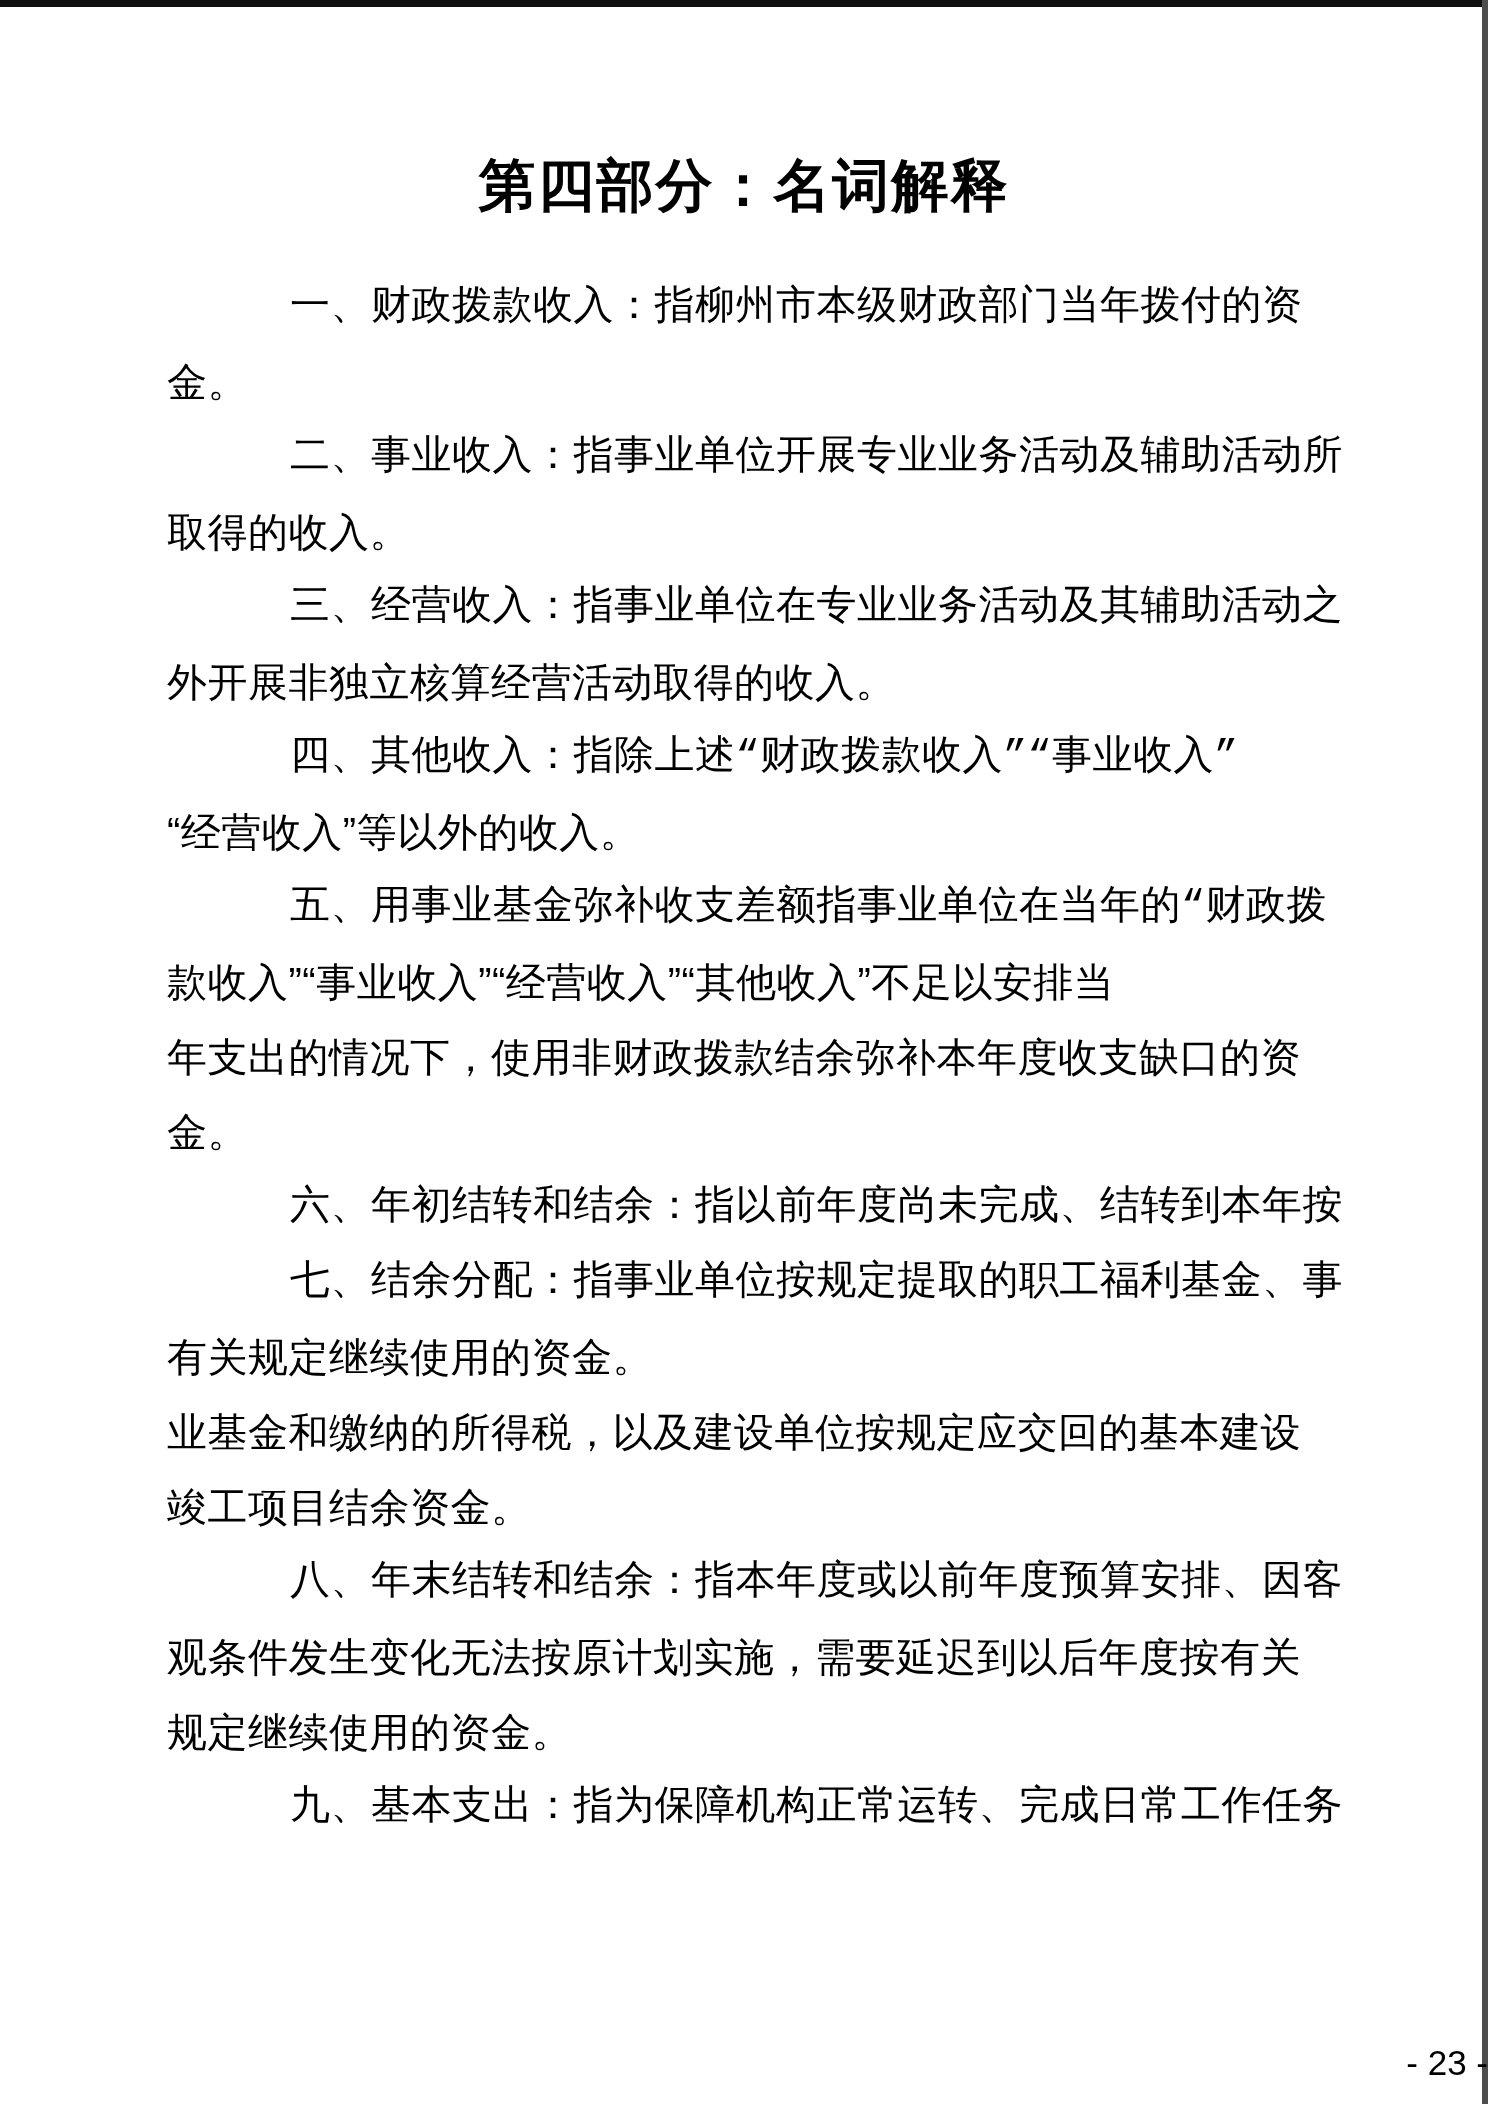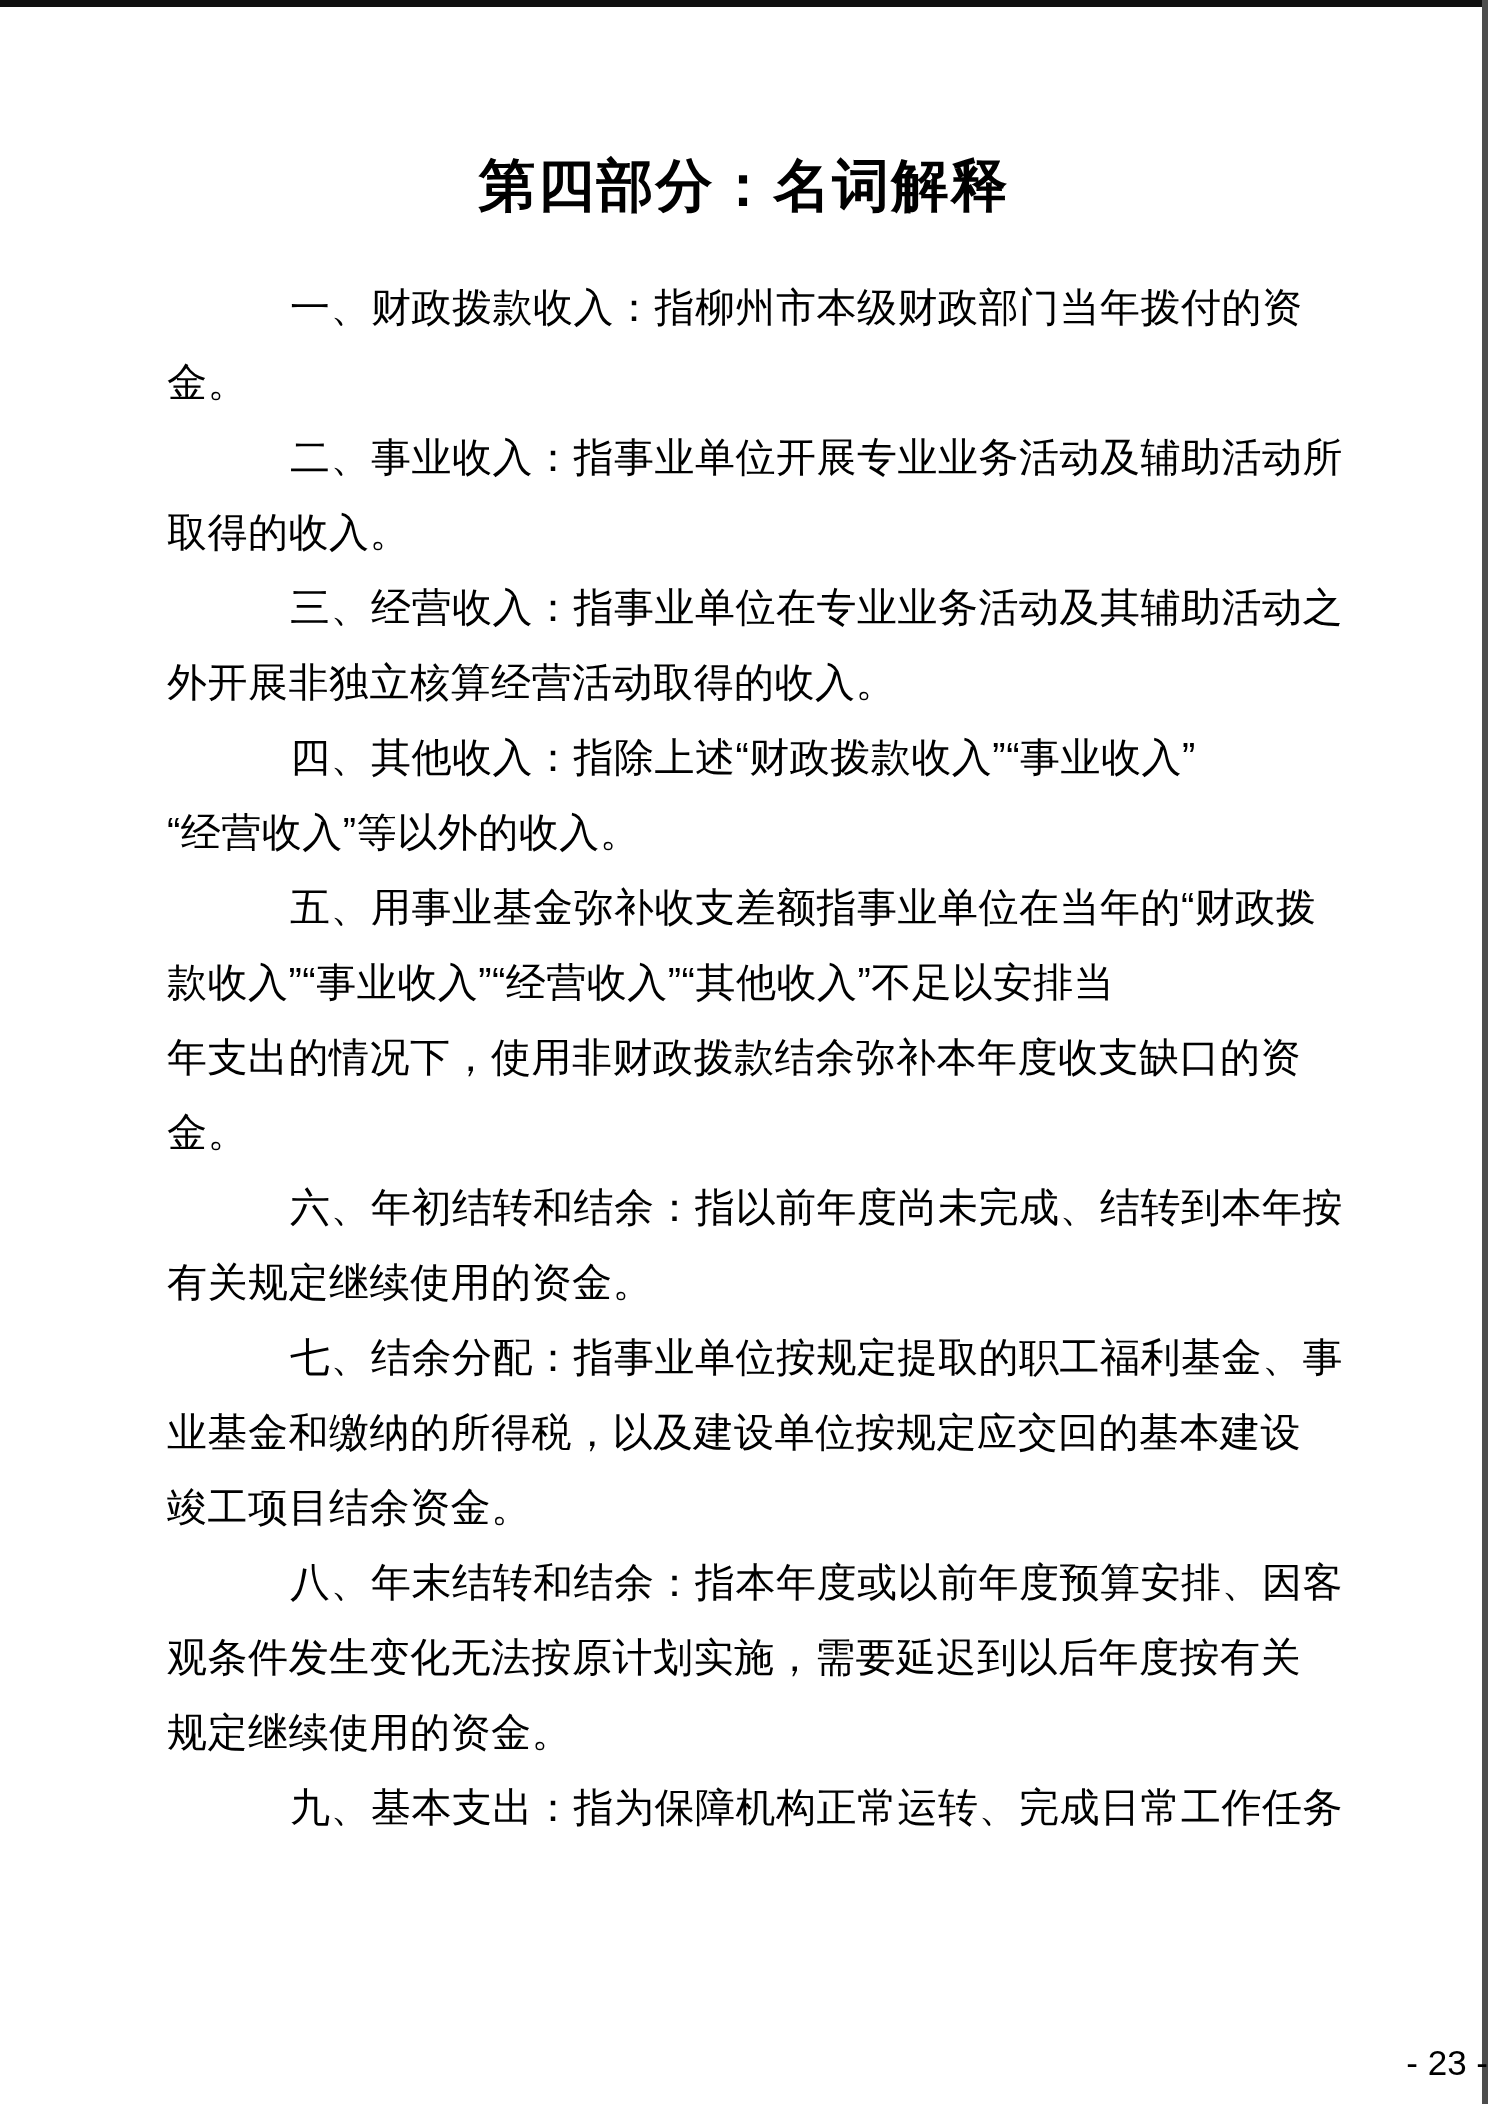--- a/index.html
+++ b/index.html
@@ -51,20 +51,21 @@
   }
   .line {
     height: 75px;
     line-height: 75px;
     font-size: 40px;
     letter-spacing: 0.5px;
     white-space: nowrap;
   }
   .line.indent {
     padding-left: 123px;
+    font-family: Liberation Mono, monospace;
   }
   .page-footer {
     position: absolute;
     top: 2038px;
     left: 0;
     width: 1488px;
     height: 50px;
     line-height: 50px;
     text-align: right;
     font-size: 35px;
@@ -86,22 +87,22 @@
       <div class="line">取得的收入。</div>
       <div class="line indent">三、经营收入：指事业单位在专业业务活动及其辅助活动之</div>
       <div class="line">外开展非独立核算经营活动取得的收入。</div>
       <div class="line indent">四、其他收入：指除上述“财政拨款收入”“事业收入”</div>
       <div class="line">“经营收入”等以外的收入。</div>
       <div class="line indent">五、用事业基金弥补收支差额指事业单位在当年的“财政拨</div>
       <div class="line">款收入”“事业收入”“经营收入”“其他收入”不足以安排当</div>
       <div class="line">年支出的情况下，使用非财政拨款结余弥补本年度收支缺口的资</div>
       <div class="line">金。</div>
       <div class="line indent">六、年初结转和结余：指以前年度尚未完成、结转到本年按</div>
+      <div class="line indent">七、结余分配：指事业单位按规定提取的职工福利基金、事</div>
       <div class="line">有关规定继续使用的资金。</div>
-      <div class="line indent">七、结余分配：指事业单位按规定提取的职工福利基金、事</div>
       <div class="line">业基金和缴纳的所得税，以及建设单位按规定应交回的基本建设</div>
       <div class="line">竣工项目结余资金。</div>
       <div class="line indent">八、年末结转和结余：指本年度或以前年度预算安排、因客</div>
       <div class="line">观条件发生变化无法按原计划实施，需要延迟到以后年度按有关</div>
       <div class="line">规定继续使用的资金。</div>
       <div class="line indent">九、基本支出：指为保障机构正常运转、完成日常工作任务</div>
     </div>
 
   <div class="page-footer">
     <span>- 23 -</span>

